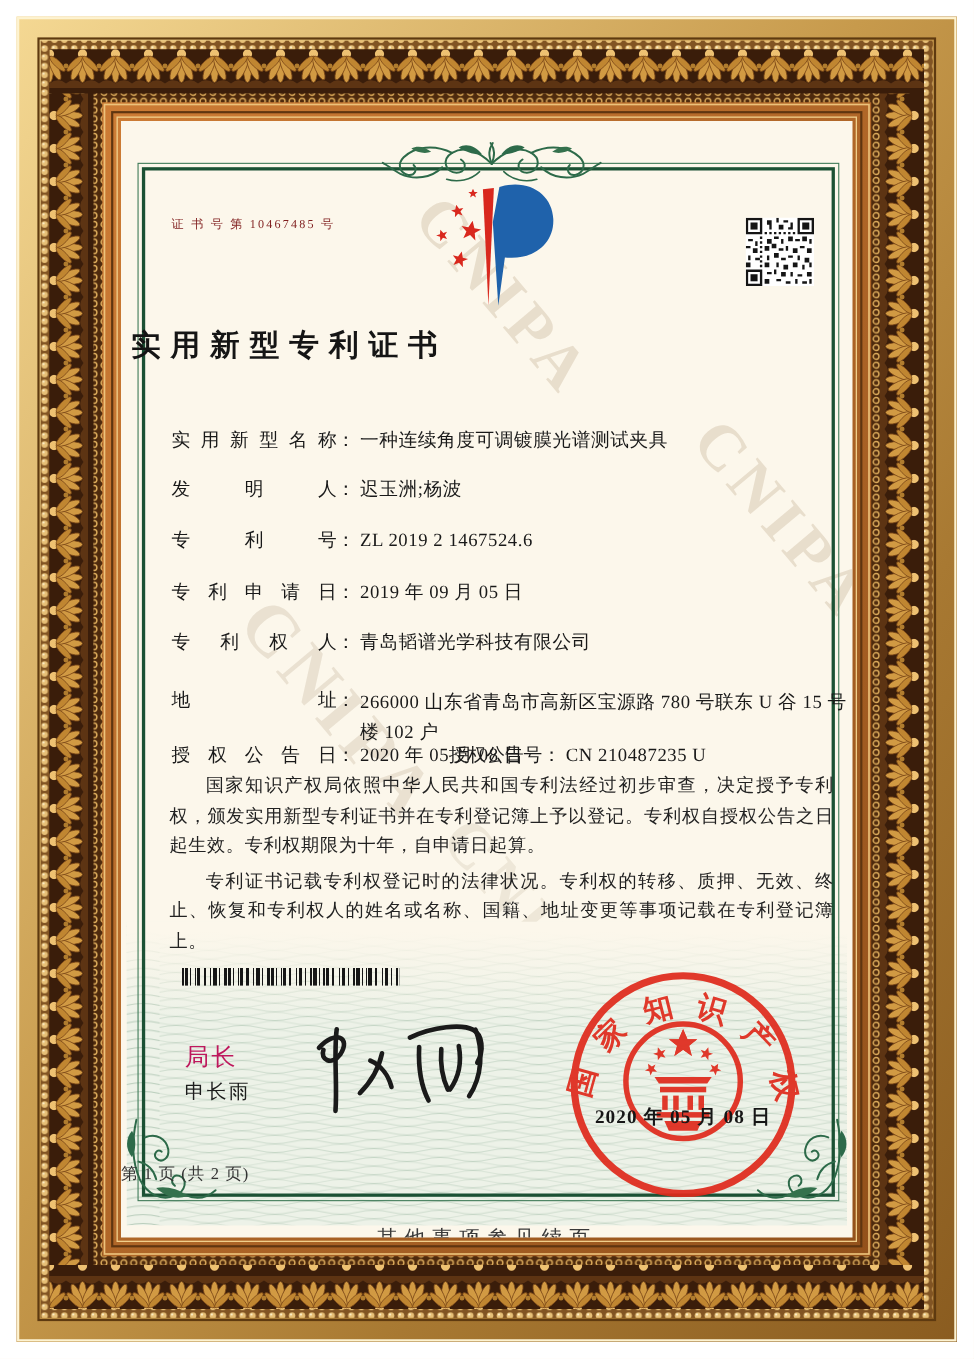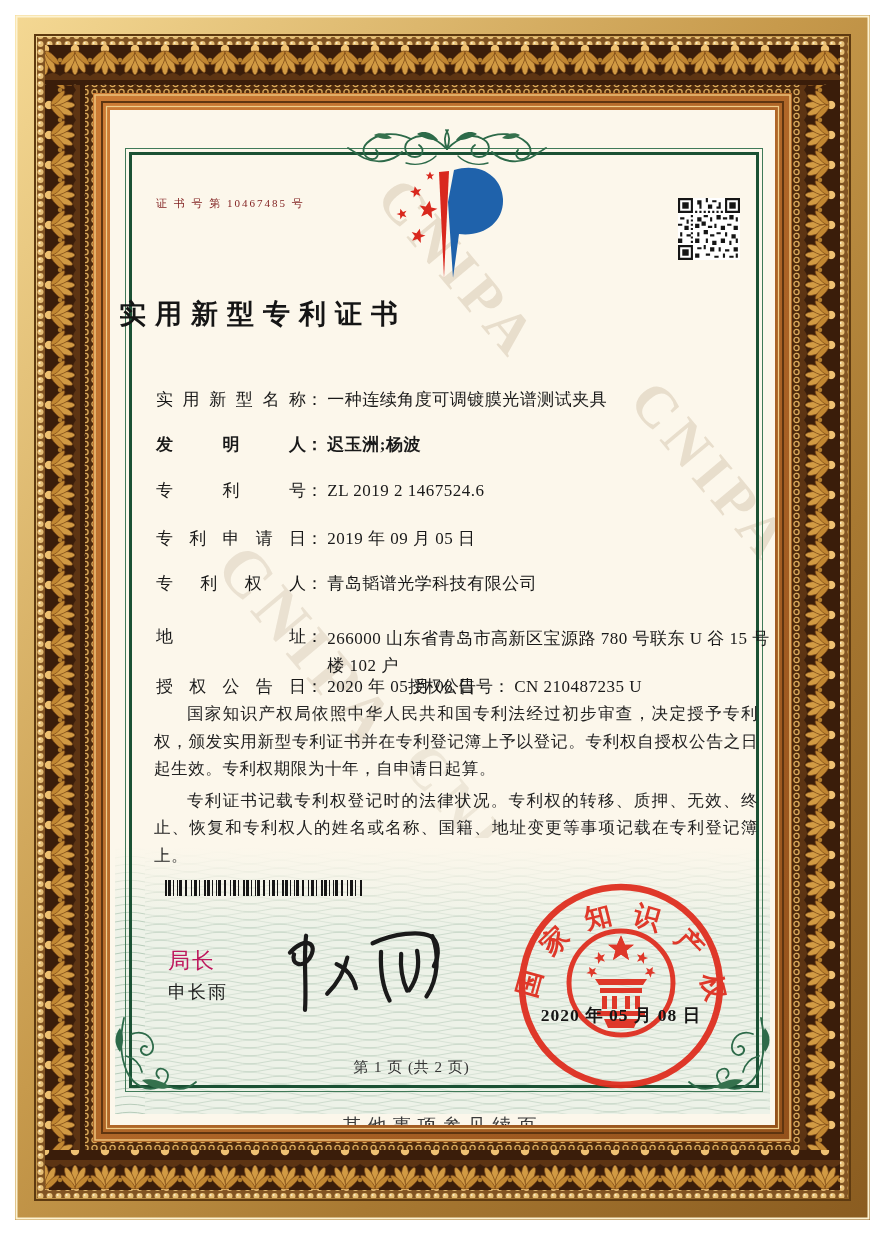--- a/index.html
+++ b/index.html
@@ -51,21 +51,21 @@
   #sig-title{position:absolute;left:58px;top:836px;font-size:22px;color:#be185d;z-index:4;
       letter-spacing:2px;font-family:"Liberation Sans","DejaVu Sans",sans-serif;}
   #sig-name{position:absolute;left:58px;top:870px;font-size:18px;color:#1d1d1d;z-index:4;
       letter-spacing:2px;font-family:"Liberation Sans","DejaVu Sans",sans-serif;}
   #sig-script{position:absolute;left:168px;top:812px;z-index:4;}
   
   #seal{position:absolute;left:404px;top:769px;z-index:5;}
   #seal-date{position:absolute;left:404px;top:893px;width:214px;text-align:center;
       font-size:17.5px;font-weight:600;color:#161616;letter-spacing:1px;z-index:6;}
   
-  #page-footer{position:absolute;left:0;top:948px;width:603px;text-align:center;
+  #page-footer{position:absolute;left:0;top:948px;width:603px;
       font-size:15px;color:#333;z-index:4;letter-spacing:1px;}
   #cutoff-line{position:absolute;left:0;top:1003px;width:665px;text-align:center;
       font-size:19px;color:#3a3a3a;letter-spacing:6px;z-index:4;}
   .flourish{position:absolute;z-index:4;}
 </style>
 </head>
 <body>
 
 <div id="stage">
 
@@ -226,21 +226,21 @@
       </g>
     </svg>
 
     <div id="doc-title">实用新型专利证书</div>
 
     <div id="rows">
       <div class="row" style="top:0;">
         <span class="lbl">实用新型名称</span><span>：</span>
         <span class="val">一种连续角度可调镀膜光谱测试夹具</span>
       </div>
-      <div class="row" style="top:45px;font-weight:bold;">
+      <div class="row" style="top:45px;">
         <span class="lbl">发明人</span><span>：</span>
         <span class="val">迟玉洲;杨波</span>
       </div>
       <div class="row" style="top:91px;">
         <span class="lbl">专利号</span><span>：</span>
         <span class="val">ZL 2019 2 1467524.6</span>
       </div>
       <div class="row" style="top:139px;">
         <span class="lbl">专利申请日</span><span>：</span>
         <span class="val">2019 年 09 月 05 日</span>

